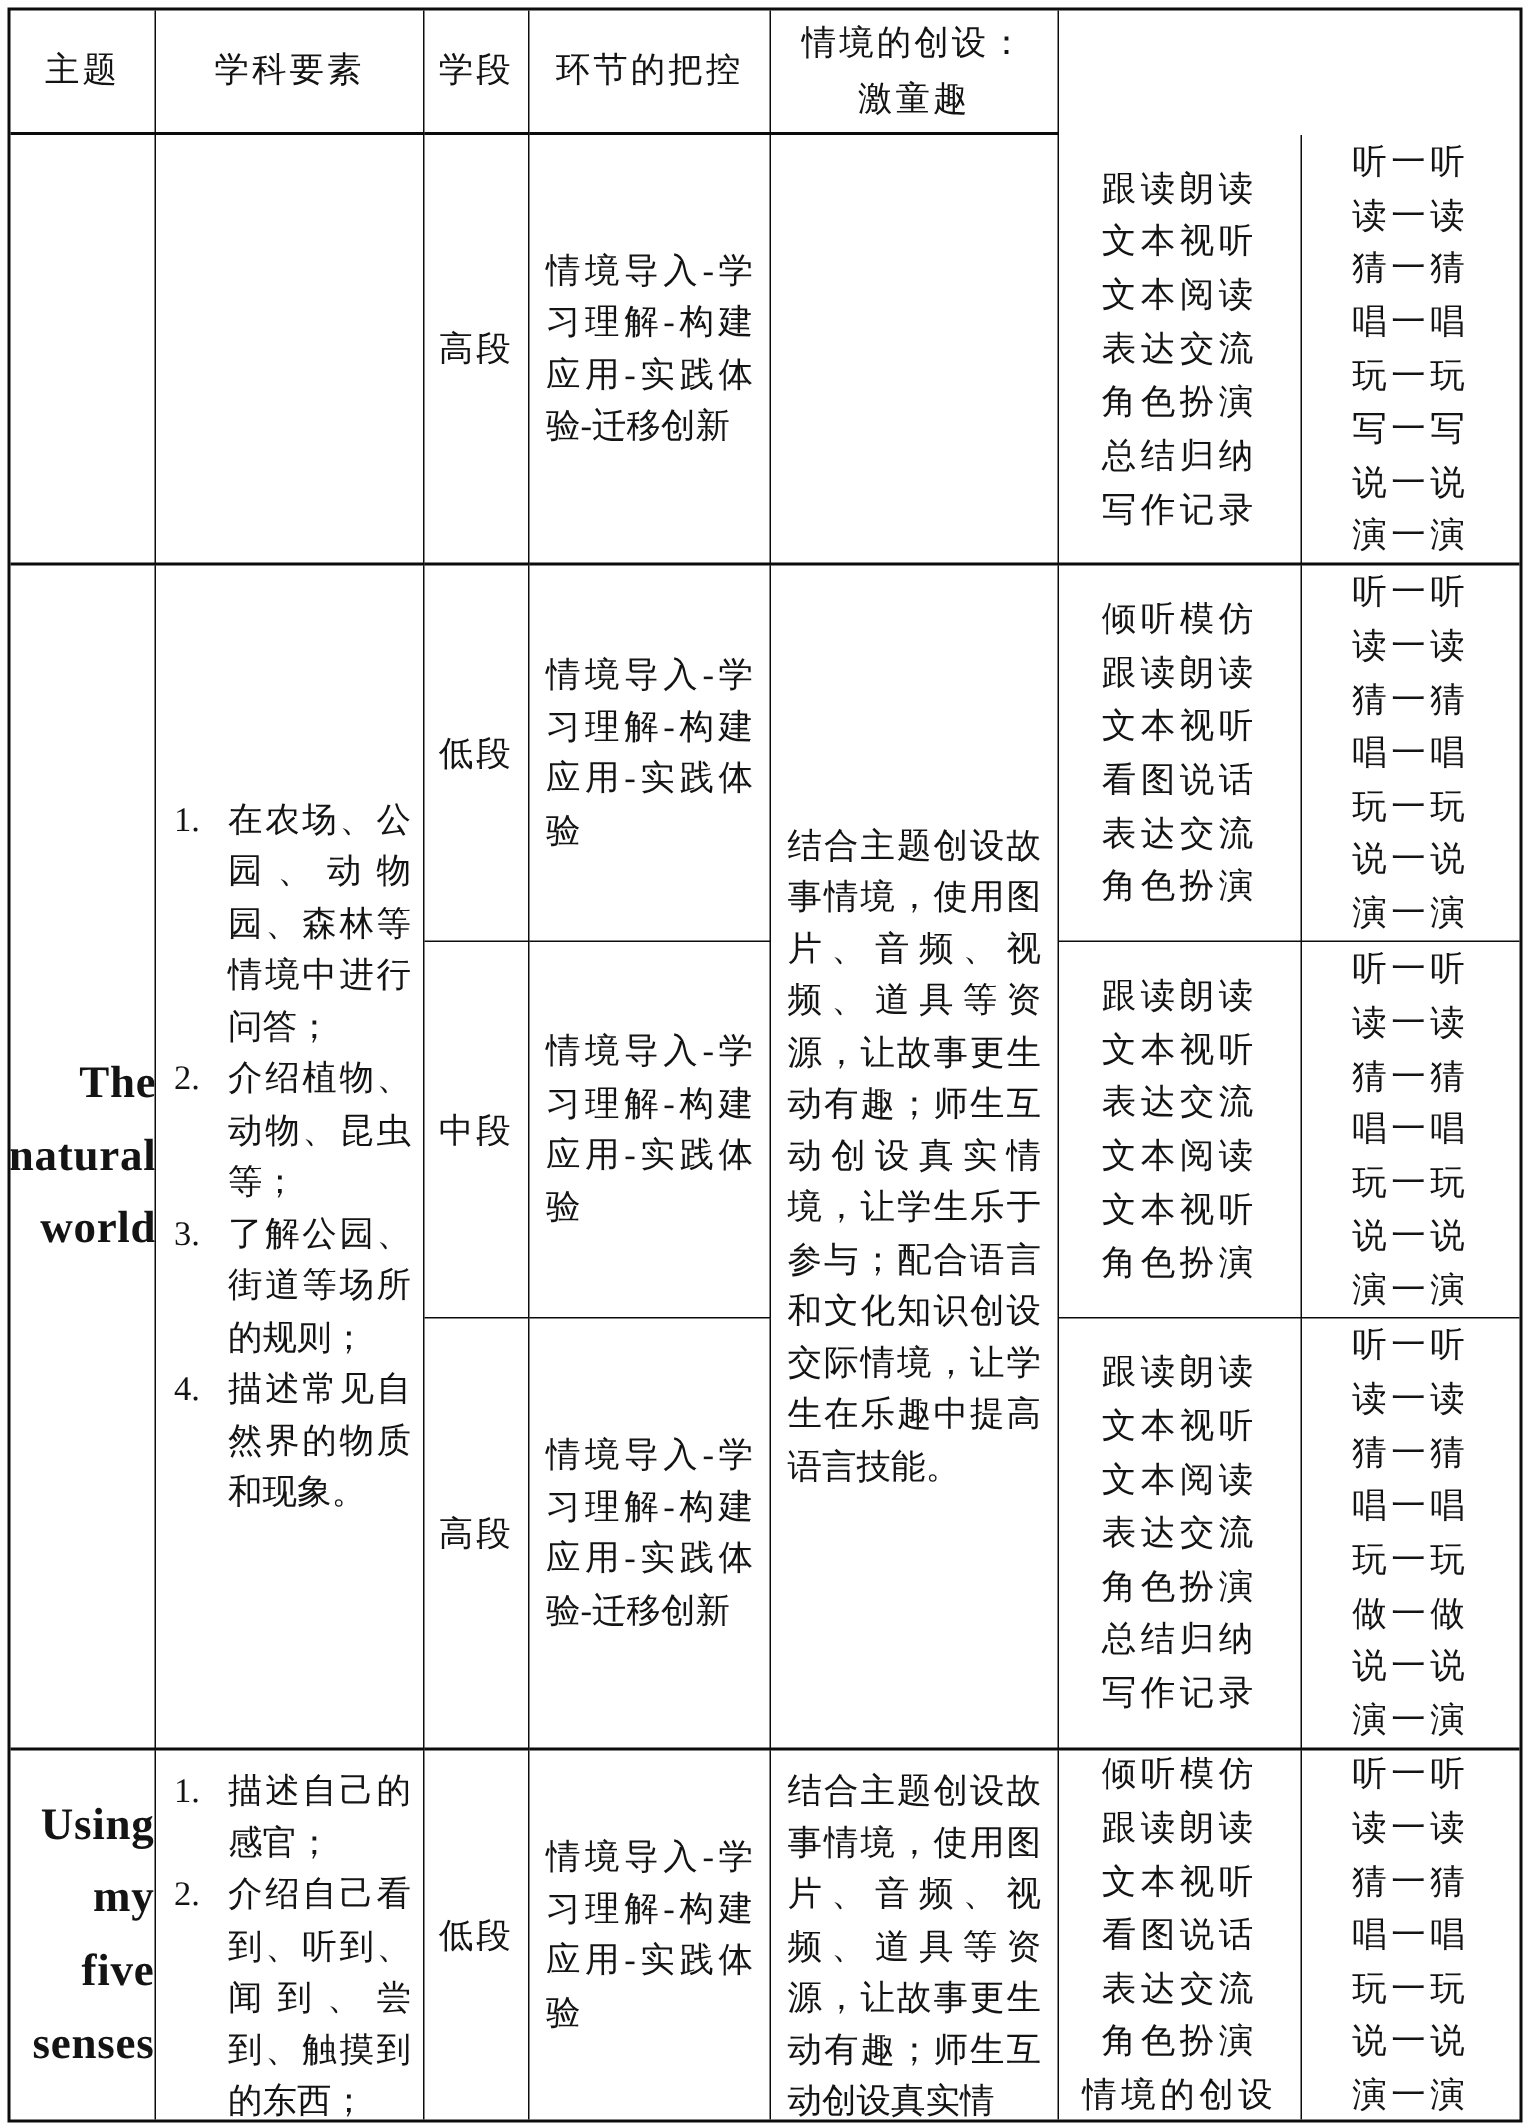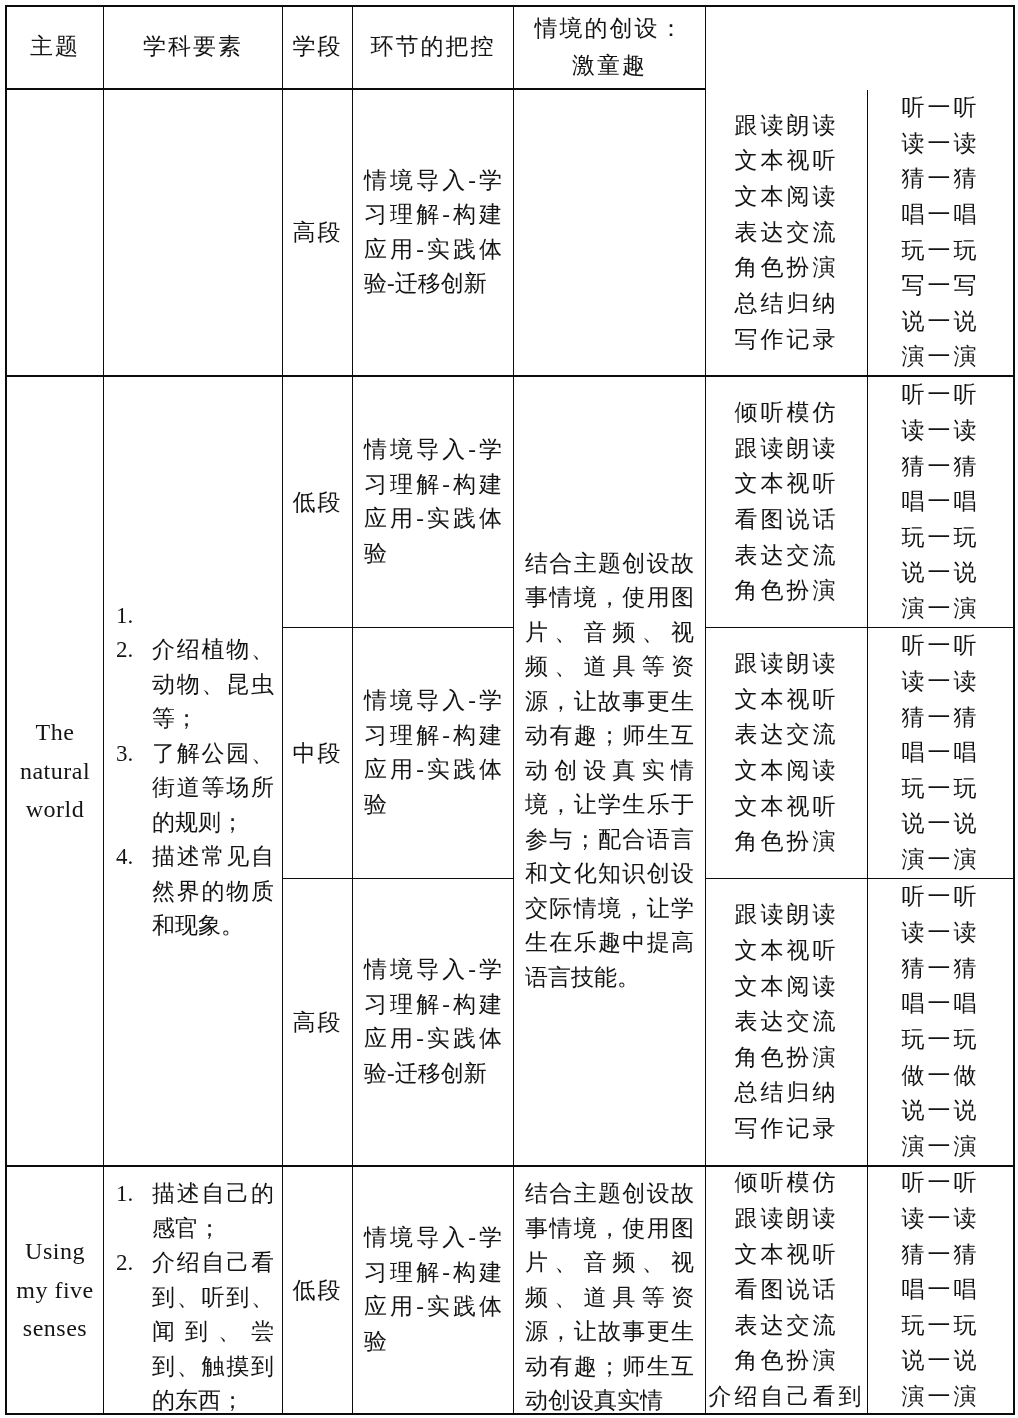--- a/index.html
+++ b/index.html
@@ -25,22 +25,22 @@
   .no-b{border-bottom:none;}
   .sep{border-bottom-width:2px;}
   .c1{grid-column:1}.c2{grid-column:2}.c3{grid-column:3}.c4{grid-column:4}
   .c5{grid-column:5}.c6{grid-column:6}.c7{grid-column:7}
   .r1{grid-row:1}.r2{grid-row:2}.r3{grid-row:3}.r4{grid-row:4}.r5{grid-row:5}.r6{grid-row:6}
   .span3{grid-row:3/6;}
 
   .header{font-size:23px;letter-spacing:2px;text-align:center;
           white-space:pre-line;line-height:1.6;}
   .stage{font-size:23px;letter-spacing:2px;text-align:center;}
-  .theme-en{font-size:24px;letter-spacing:.5px;text-align:center;
-            white-space:pre-line;line-height:1.62;}
+  .theme-en{font-size:30px;letter-spacing:.5px;text-align:right;
+            white-space:pre-line;line-height:1.62;font-weight:bold;}
 
   .jtext{width:100%;box-sizing:border-box;padding:0 11px;
          font-size:23px;line-height:1.5;
          text-align:justify;text-justify:inter-character;
          word-break:break-all;}
   .top-align{justify-content:flex-start;padding-top:10px;}
 
   .line{font-size:23px;line-height:1.55;letter-spacing:3px;text-align:center;white-space:nowrap;}
 
   .el-wrap{width:100%;box-sizing:border-box;padding:0 8px 0 12px;}
@@ -89,20 +89,21 @@
         <div class="line">演一演</div>
       </div>
 
     <div class="cell span3 c1 theme-en sep">The
 natural
 world</div>
     <div class="cell span3 c2 sep">
       <div class="el-wrap">
           <div class="el-item">
             <span class="el-num">1.</span>
+            <span class="el-text">在农场、公园、动物园、森林等情境中进行问答；</span>
           </div>
           <div class="el-item">
             <span class="el-num">2.</span>
             <span class="el-text">介绍植物、动物、昆虫等；</span>
           </div>
           <div class="el-item">
             <span class="el-num">3.</span>
             <span class="el-text">了解公园、街道等场所的规则；</span>
           </div>
           <div class="el-item">
@@ -205,21 +206,21 @@
     <div class="cell r6 c5 no-b top-align">
       <div class="jtext">结合主题创设故事情境，使用图片、音频、视频、道具等资源，让故事更生动有趣；师生互动创设真实情</div>
     </div>
     <div class="cell r6 c6 no-b">
         <div class="line">倾听模仿</div>
         <div class="line">跟读朗读</div>
         <div class="line">文本视听</div>
         <div class="line">看图说话</div>
         <div class="line">表达交流</div>
         <div class="line">角色扮演</div>
-        <div class="line">介绍自己看到</div>
+        <div class="line">情境的创设</div>
       </div>
     <div class="cell r6 c7 no-b no-r">
         <div class="line">听一听</div>
         <div class="line">读一读</div>
         <div class="line">猜一猜</div>
         <div class="line">唱一唱</div>
         <div class="line">玩一玩</div>
         <div class="line">说一说</div>
         <div class="line">演一演</div>
       </div>

